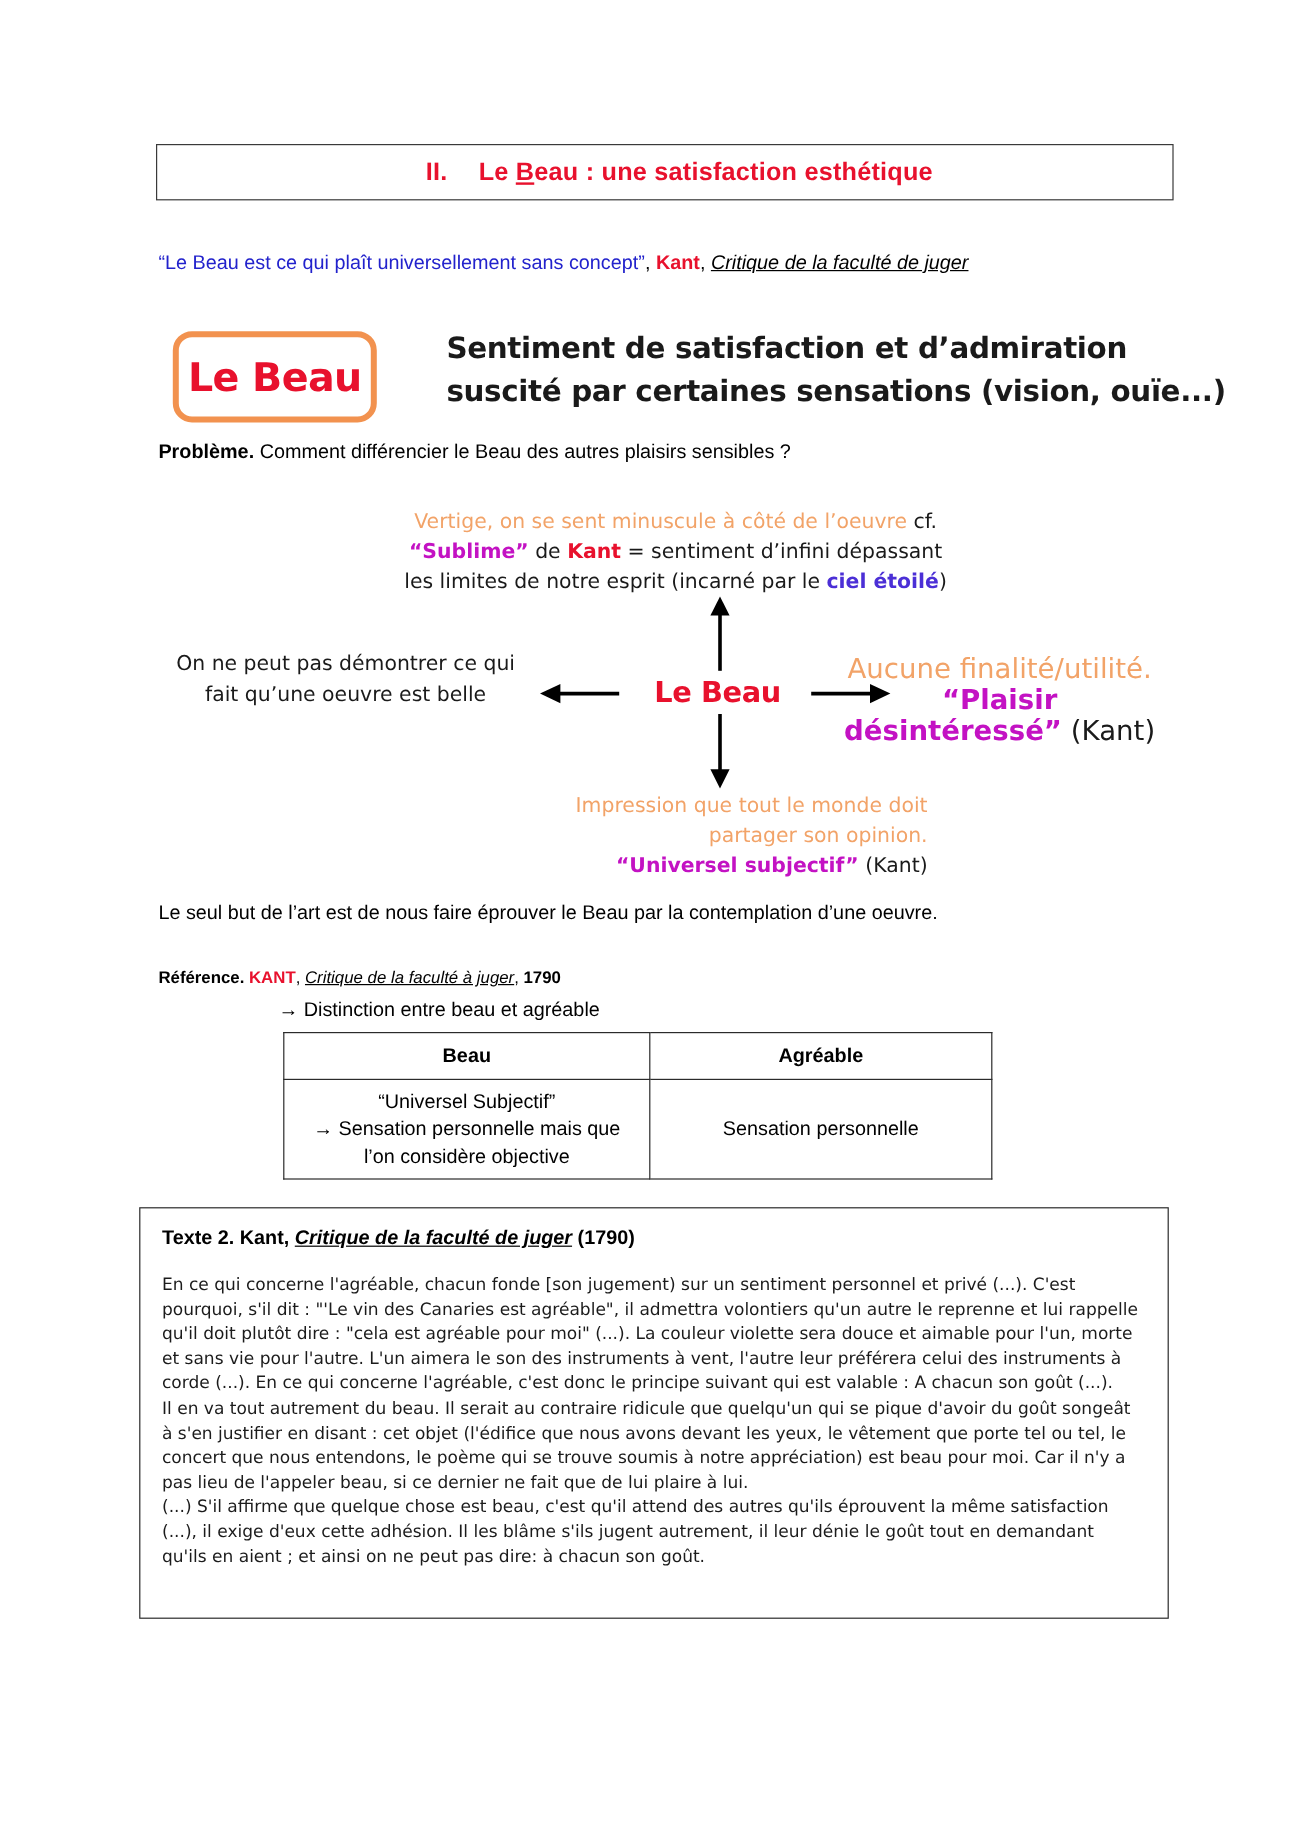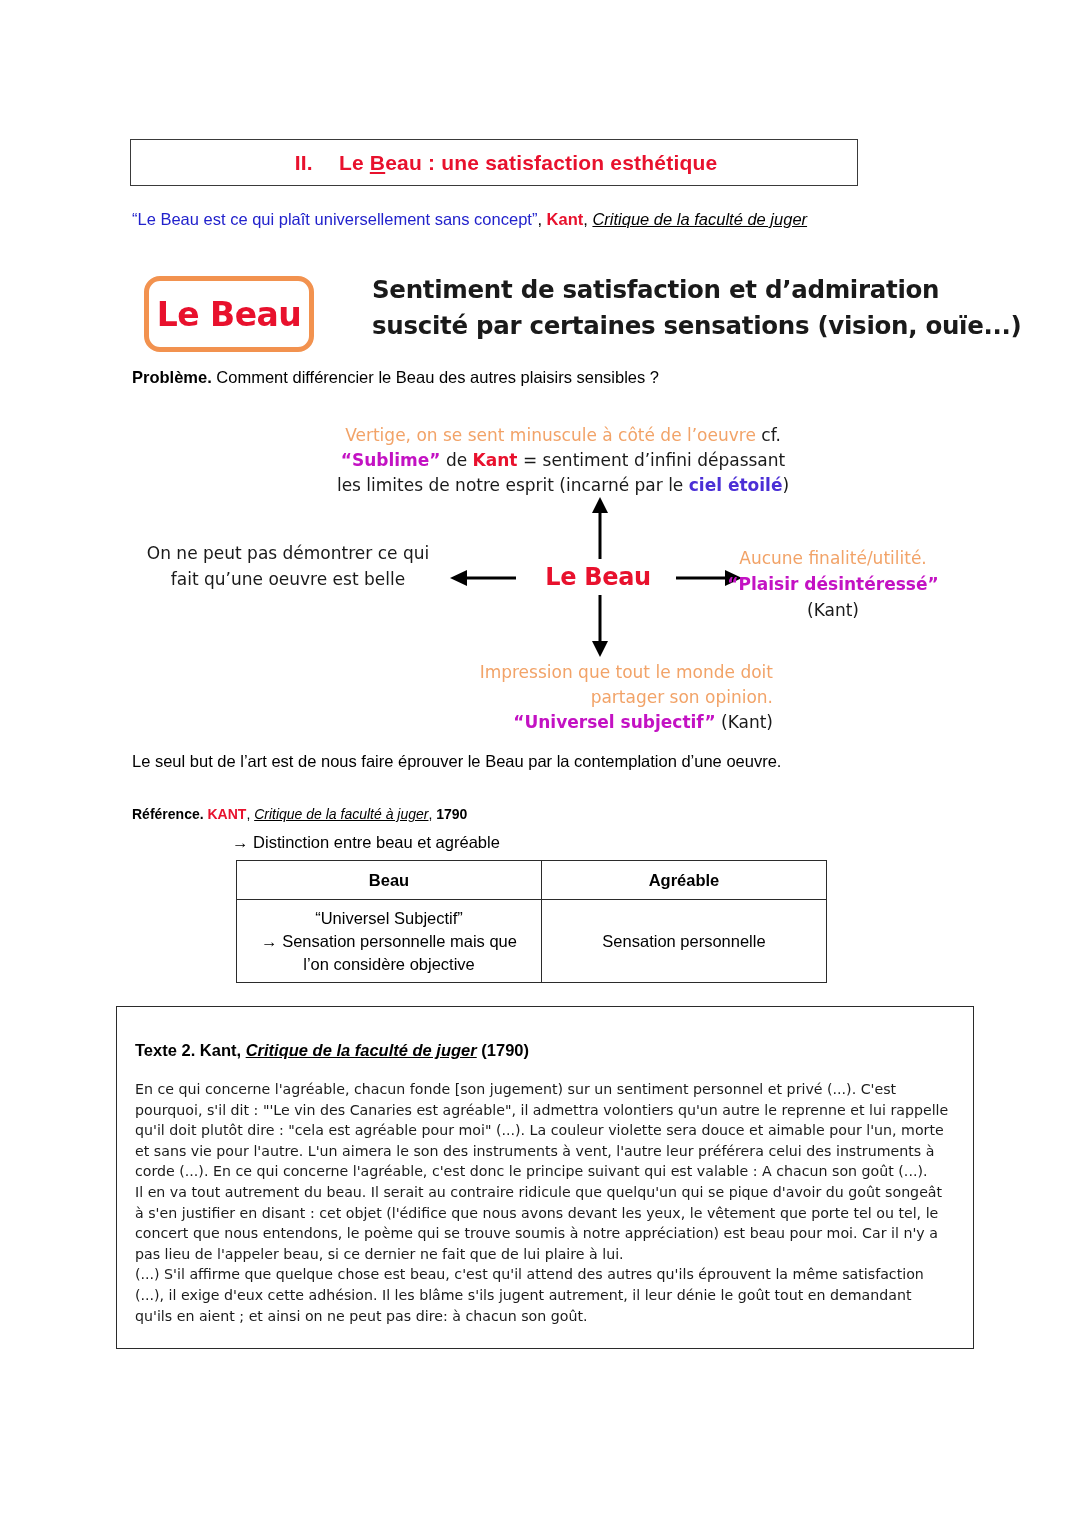--- a/index.html
+++ b/index.html
@@ -13,22 +13,22 @@
     position: relative;
     font-family: "Liberation Sans", sans-serif;
     color: #000;
     overflow: hidden;
   }
 
   
   .heading-box {
     position: absolute;
     left: 130px;
-    top: 139px;
-    width: 728px;
+    top: 120px;
+    width: 848px;
     height: 47px;
     border: 1.5px solid #3a3a3a;
     box-sizing: border-box;
     display: flex;
     align-items: center;
     justify-content: center;
   }
   .heading-text {
     color: #e8112d;
     font-weight: bold;
@@ -145,21 +145,21 @@
     font-size: 17px;
     line-height: 26px;
     color: #1a1a1a;
   }
   .dg-right {
     position: absolute;
     left: 575px;
     top: 130px;
     width: 260px;
     text-align: center;
-    font-size: 17px;
+    font-size: 23px;
     line-height: 26px;
     color: #1a1a1a;
   }
   .dg-bottom {
     position: absolute;
     left: 245px;
     top: 245px;
     width: 400px;
     text-align: right;
     font-size: 17px;
@@ -223,21 +223,21 @@
 
   
   .texte-box {
     position: absolute;
     left: 116px;
     top: 1006px;
     width: 858px;
     height: 343px;
     border: 1.5px solid #2b2b2b;
     box-sizing: border-box;
-    padding: 34px 20px 0 18px;
+    padding: 16px 20px 0 18px;
   }
   .texte-title {
     font-size: 16.5px;
     font-weight: bold;
     margin-bottom: 19px;
   }
   .texte-title i { font-style: italic; text-decoration: underline; font-weight: bold; }
   .texte-body {
     font-size: 14.2px;
     line-height: 20.6px;

